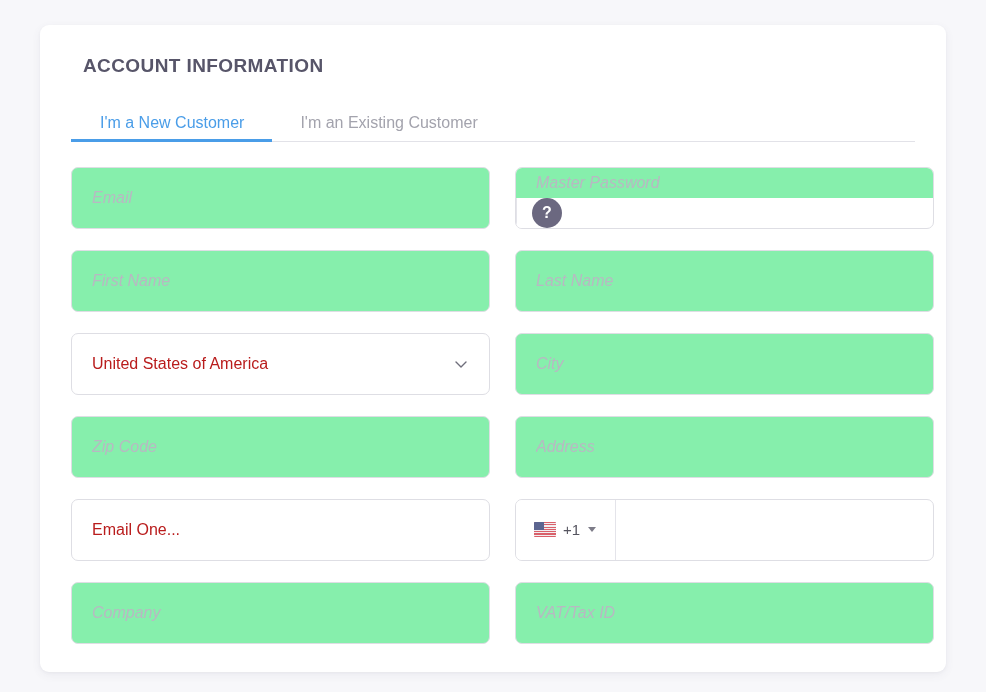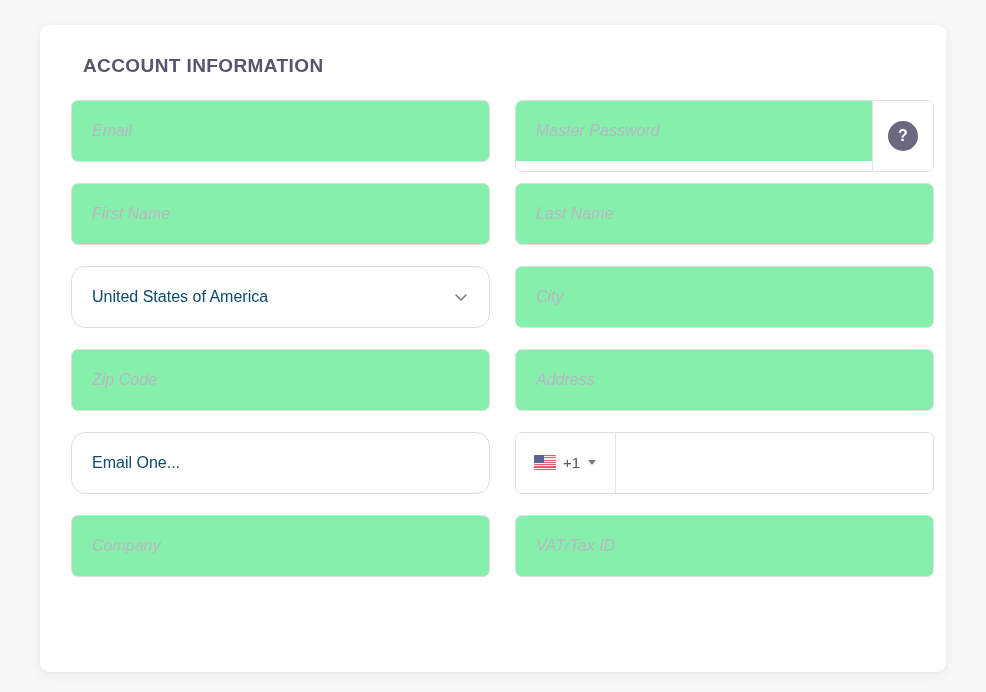--- a/index.html
+++ b/index.html
@@ -109,25 +109,26 @@
   .text-input::placeholder {
     color: #b8b8c2;
     font-style: italic;
     opacity: 1;
   }
 
   
   .input-with-addon {
     display: flex;
     width: 100%;
-    height: 72px;
+    height: 62px;
     border: 1px solid #dedee4;
     border-radius: 7px;
     background: #fff;
     overflow: hidden;
+    flex-direction: column;
   }
   .input-with-addon .text-input {
     border: none;
     border-radius: 0;
     flex: 1;
     height: 60px;
   }
   .addon-right {
     width: 61px;
     border-left: 1px solid #e4e4ea;
@@ -150,25 +151,25 @@
     justify-content: center;
     line-height: 1;
     font-family: "Liberation Sans", sans-serif;
   }
 
   
   .select-box {
     width: 100%;
     height: 62px;
     border: 1px solid #dedee4;
-    border-radius: 14px;
+    border-radius: 7px;
     background: #ffffff;
     padding: 0 48px 0 20px;
     font-size: 16px;
-    color: #0c4a6e;
+    color: #b91c1c;
     display: flex;
     align-items: center;
     cursor: pointer;
     position: relative;
     font-family: "Liberation Sans", sans-serif;
   }
   .chevron {
     position: absolute;
     right: 20px;
     top: 50%;
@@ -249,20 +250,24 @@
 </style>
 </head>
 <body>
 
 <div class="page">
   <div class="card">
     <div class="card-inner">
 
       <h1 class="page-title">ACCOUNT INFORMATION</h1>
 
+      <div class="tabs">
+        <button class="tab active">I'm a New Customer</button>
+        <button class="tab">I'm an Existing Customer</button>
+      </div>
 
       <div class="form-grid">
 
         <div class="field">
           <input class="text-input" type="text" placeholder="Email" style="">
         </div>
 
         <div class="field">
           <div class="input-with-addon">
             <input class="text-input" type="password" placeholder="Master Password" style="">

